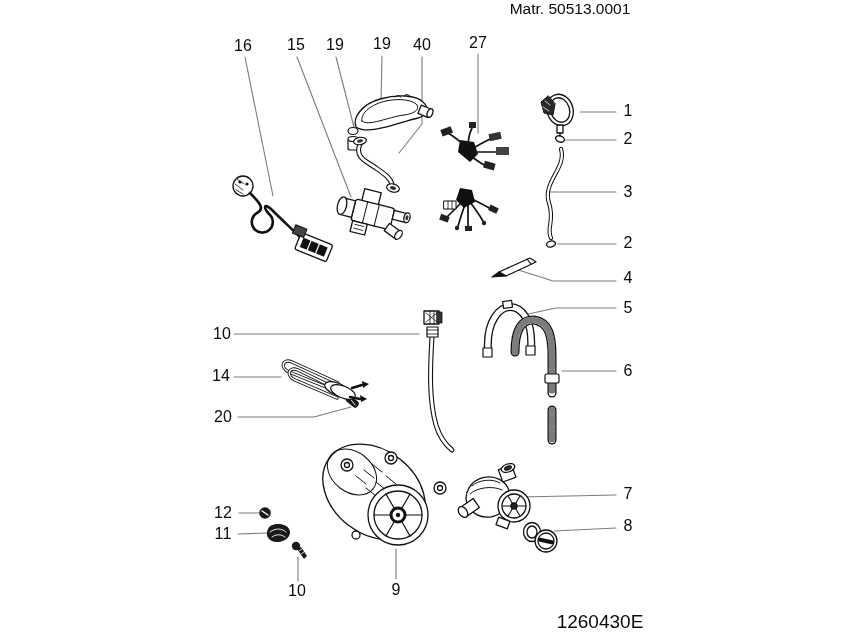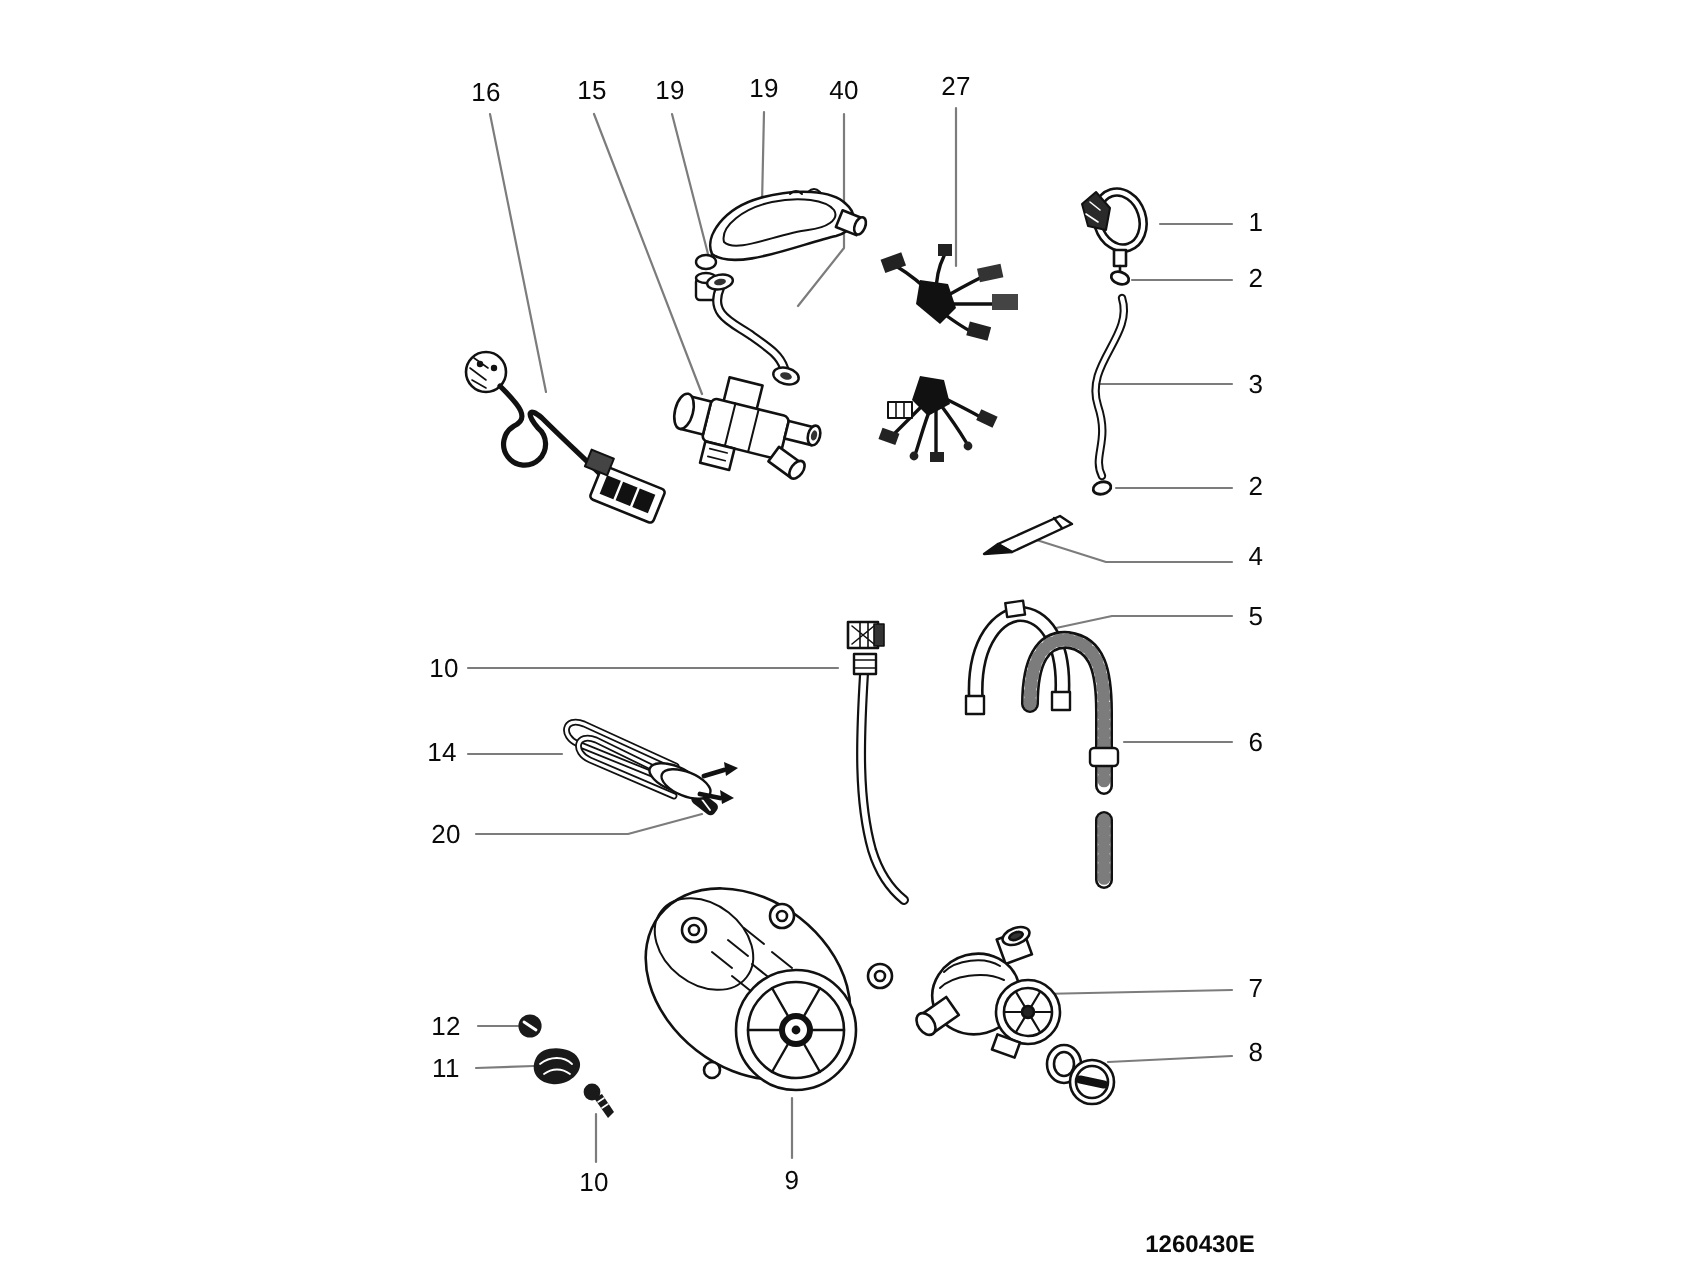--- a/index.html
+++ b/index.html
@@ -3,37 +3,38 @@
 <meta charset="utf-8">
 <style>
   html,body{margin:0;padding:0;background:#fff;}
   #canvas{
     position:relative;width:847px;height:635px;background:#ffffff;
     font-family:"Liberation Sans",sans-serif;color:#000;overflow:hidden;
   }
   #diagram-svg{position:absolute;left:0;top:0;}
   .callout{
     position:absolute;transform:translate(-50%,-50%);
-    font-size:13px;font-weight:400;letter-spacing:0.2px;color:#0a0a0a;
+    font-size:16px;font-weight:400;letter-spacing:0.2px;color:#0a0a0a;
     white-space:nowrap;user-select:none;
   }
   .doc-title{
     position:absolute;left:570px;top:9px;transform:translate(-50%,-50%);
     font-size:15.5px;font-weight:400;color:#0a0a0a;white-space:nowrap;
   }
   .doc-code{
     position:absolute;left:600px;top:622px;transform:translate(-50%,-50%);
-    font-size:12px;font-weight:700;color:#0a0a0a;white-space:nowrap;
+    font-size:19px;font-weight:400;color:#0a0a0a;white-space:nowrap;
   }
 </style>
 </head>
 <body>
 
 <div id="canvas">
 
+  <div class="doc-title">Matr. 50513.0001</div>
 
   <svg id="diagram-svg" width="847" height="635" viewBox="0 0 847 635" fill="none" stroke-linecap="round" stroke-linejoin="round">
 
     <g stroke="#7c7c7c" stroke-width="1.1">
       <path d="M245,57 L273,196"></path>
       <path d="M297,57 L351,197"></path>
       <path d="M336,57 L354,127"></path>
       <path d="M382,56 L381,102"></path>
       <path d="M422,57 L422,124 L399,153"></path>
       <path d="M478,54 L478,133"></path>

